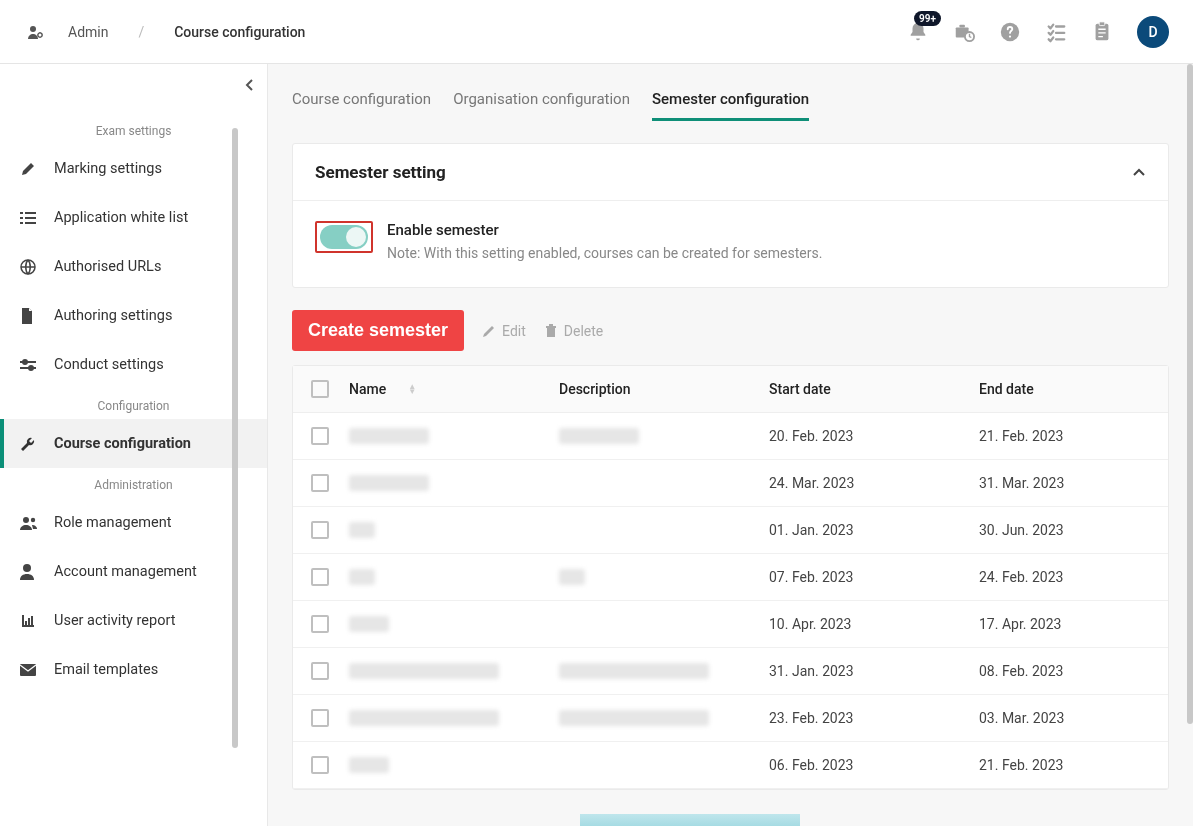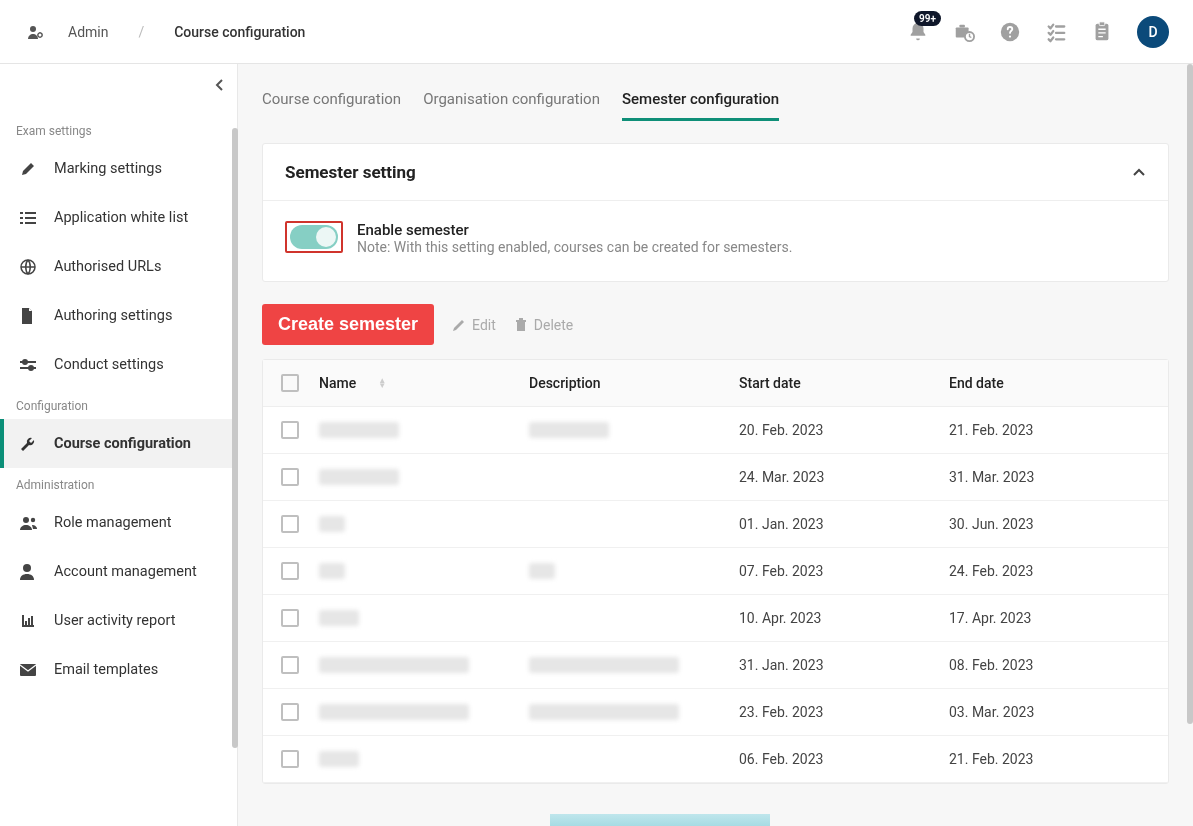--- a/index.html
+++ b/index.html
@@ -13,21 +13,21 @@
   .breadcrumb .bc-sep { color: #bbb; margin: 0 6px; }
   .breadcrumb .bc-current { color: #333; font-weight: 500; }
 
   .header-right { margin-left: auto; display: flex; align-items: center; gap: 24px; }
   .header-icon { color: #a8a8a8; font-size: 20px; position: relative; cursor: pointer; }
   .badge { position: absolute; top: -10px; right: -12px; background: #0f172a; color: #fff; font-size: 10px; font-weight: 600; padding: 2px 5px; border-radius: 9px; }
   .avatar { width: 32px; height: 32px; border-radius: 50%; background: #0b4a7a; color: #fff; display: flex; align-items: center; justify-content: center; font-size: 14px; font-weight: 500; }
 
   
   .body { display: flex; height: 762px; }
-  .sidebar { width: 238px; border-right: 1px solid #e8e8e8; position: relative; padding-top: 50px; }
+  .sidebar { width: 268px; border-right: 1px solid #e8e8e8; position: relative; padding-top: 50px; text-align: center; }
   .sidebar-collapse { position: absolute; top: 14px; right: 12px; color: #555; font-size: 16px; cursor: pointer; }
   .sidebar-section-title { font-size: 12px; color: #888; padding: 10px 16px 6px; }
   .sidebar-item { display: flex; align-items: center; gap: 16px; padding: 16px 32px 16px 20px; color: #333; cursor: pointer; font-size: 14.5px; }
   .sidebar-item .si-icon { width: 18px; text-align: center; color: #444; font-size: 16px; }
   .sidebar-item.active { background: #f2f2f2; font-weight: 700; border-left: 4px solid #0b8f78; padding-left: 16px; }
 
   .sidebar-scroll-track { position: absolute; left: 232px; top: 64px; bottom: 70px; width: 6px; background: transparent; }
   .sidebar-scroll-thumb { position: absolute; left: 0; top: 0; width: 6px; height: 620px; background: #c8c8c8; border-radius: 3px; }
 
   
@@ -40,21 +40,21 @@
   .card { background: #fff; border: 1px solid #eaeaea; border-radius: 3px; margin-bottom: 22px; }
   .card-head { display: flex; align-items: center; justify-content: space-between; padding: 18px 22px; border-bottom: 1px solid #eee; }
   .card-title { font-weight: 700; font-size: 17px; color: #222; }
   .chev-up { color: #444; font-size: 14px; }
   .card-body { padding: 20px 22px 26px; display: flex; gap: 14px; align-items: flex-start; }
 
   .toggle-outline { border: 2px solid #d0342c; padding: 2px 3px; border-radius: 2px; }
   .toggle { width: 48px; height: 24px; border-radius: 14px; background: #86cfc4; position: relative; }
   .toggle .knob { position: absolute; right: 2px; top: 2px; width: 20px; height: 20px; border-radius: 50%; background: #ecf7f5; }
 
-  .setting-text .st-title { font-weight: 500; font-size: 15px; color: #222; }
+  .setting-text .st-title { font-weight: 500; font-size: 15px; color: #222; margin-bottom: 6px; }
   .setting-text .st-note { color: #888; font-size: 14px; }
 
   .action-bar { display: flex; align-items: center; gap: 18px; margin-bottom: 14px; }
   .btn-primary { background: #ef4444; color: #fff; border: none; padding: 10px 16px; border-radius: 3px; font-weight: 600; font-size: 18px; cursor: pointer; }
   .action-link { color: #aaa; display: flex; align-items: center; gap: 6px; cursor: default; font-size: 14px; }
 
   .table { background: #fff; border: 1px solid #eaeaea; border-radius: 3px; }
   .table-head { display: grid; grid-template-columns: 56px 210px 210px 210px 1fr; align-items: center; padding: 14px 0; background: #fafafa; border-bottom: 1px solid #eee; }
   .th { font-weight: 500; color: #222; display: flex; align-items: center; gap: 22px; }
   .th .sort { display: inline-flex; flex-direction: column; line-height: 5px; color: #ccc; font-size: 8px; }

